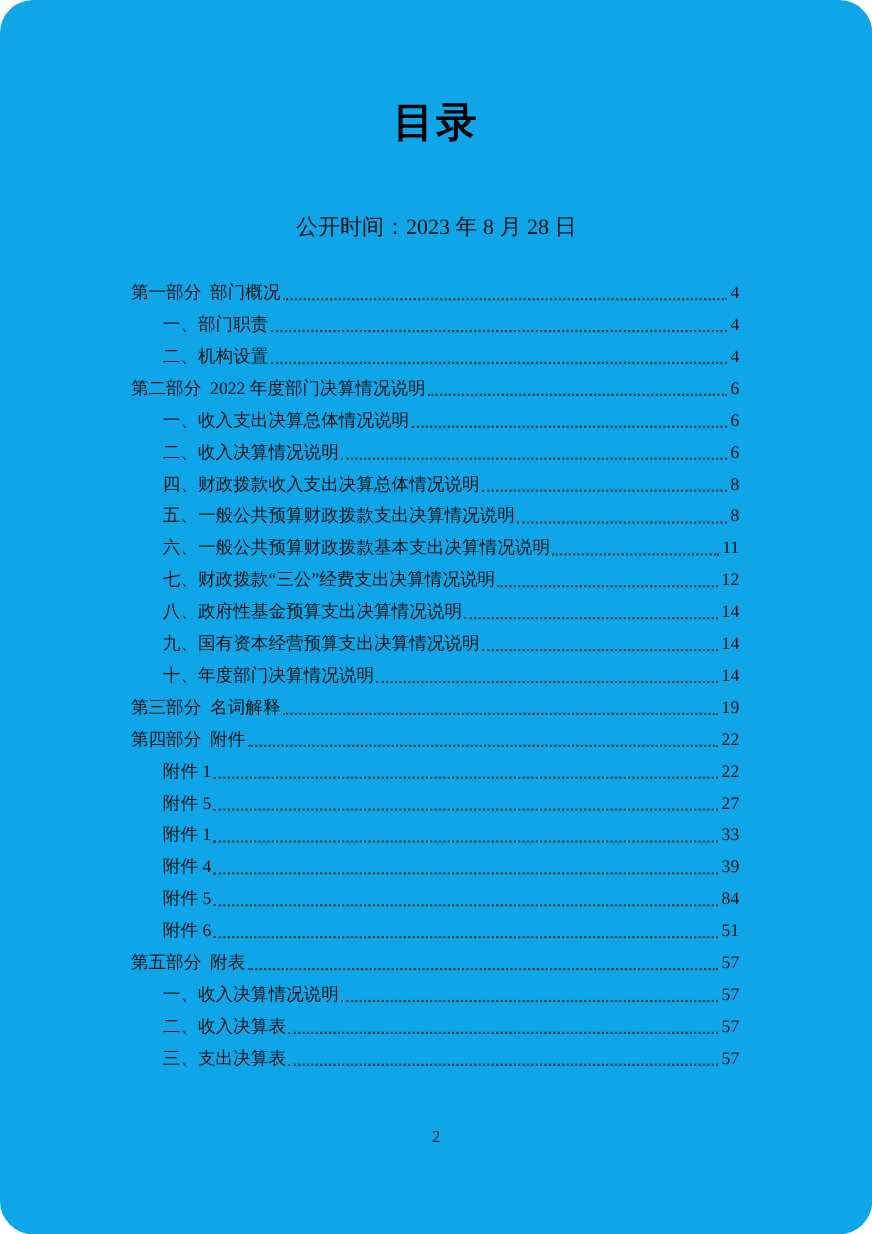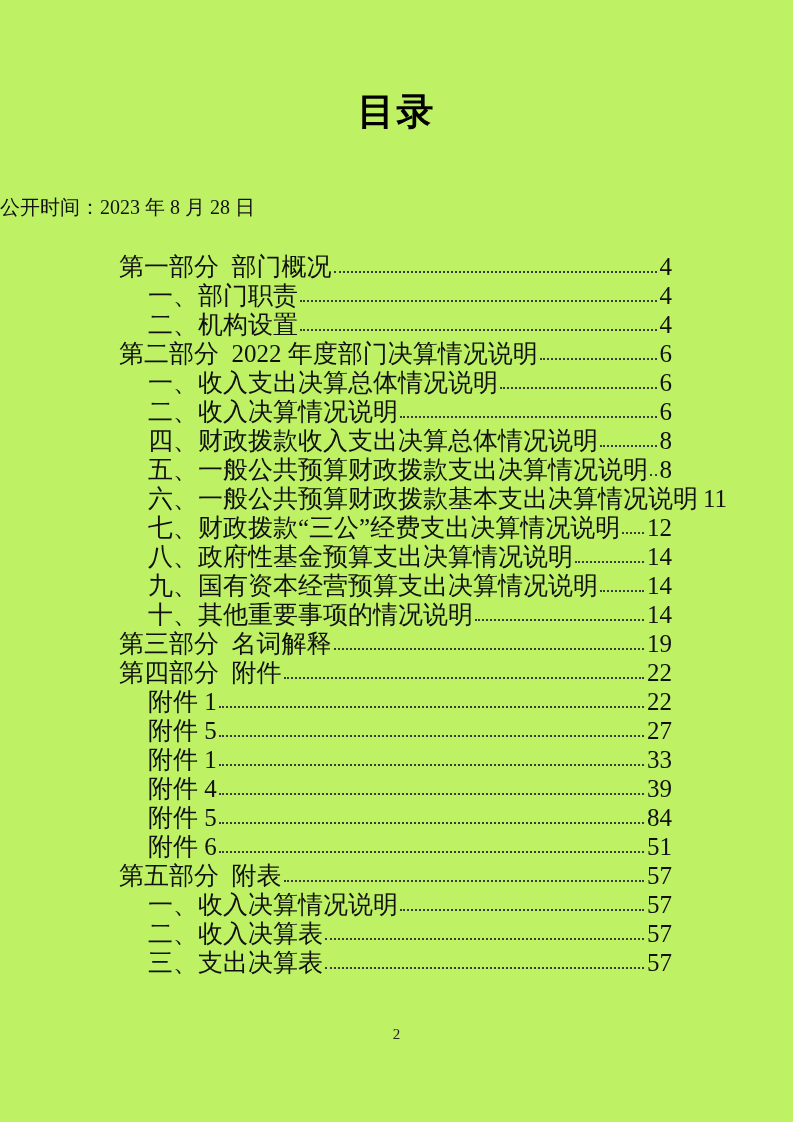--- a/index.html
+++ b/index.html
@@ -8,58 +8,59 @@
     height: 1122px;
     background: #ffffff;
     position: relative;
     overflow: hidden;
     font-family: "Liberation Serif", "DejaVu Serif", serif;
     color: #111111;
   }
   .page {
     position: absolute;
     inset: 0;
-    background: #bef264;
+    background: #0ea5e9;
+    border-radius: 30px;
   }
   .doc-title {
     position: absolute;
     top: 92px;
     left: 0;
     width: 100%;
     margin: 0;
     text-align: center;
     font-family: "DejaVu Sans", "Liberation Sans", sans-serif;
     font-weight: 700;
     font-size: 37px;
     line-height: 40px;
     letter-spacing: 2px;
     color: #000000;
   }
   .pub-line {
     position: absolute;
     top: 194px;
     left: 0;
     width: 100%;
-    text-align: left;
+    text-align: center;
     font-size: 20px;
     line-height: 26px;
     white-space: pre;
     color: #111111;
   }
   .toc {
     position: absolute;
     top: 252px;
     left: 119px;
     width: 553px;
   }
   .toc-row {
     display: flex;
     height: 29px;
     line-height: 29px;
-    font-size: 25px;
+    font-size: 16px;
   }
   .toc-row.indent { padding-left: 29px; }
   .toc-label { white-space: pre; flex: 0 0 auto; }
   .leader {
     flex: 1 1 auto;
     position: relative;
     margin: 0 3px 0 2px;
     overflow: hidden;
   }
   .leader::before {
@@ -146,21 +147,21 @@
         <span class="toc-label">八、政府性基金预算支出决算情况说明</span>
         <span class="leader"></span>
         <span class="toc-page">14</span>
       </div>
       <div class="toc-row indent">
         <span class="toc-label">九、国有资本经营预算支出决算情况说明</span>
         <span class="leader"></span>
         <span class="toc-page">14</span>
       </div>
       <div class="toc-row indent">
-        <span class="toc-label">十、其他重要事项的情况说明</span>
+        <span class="toc-label">十、年度部门决算情况说明</span>
         <span class="leader"></span>
         <span class="toc-page">14</span>
       </div>
       <div class="toc-row">
         <span class="toc-label">第三部分  名词解释</span>
         <span class="leader"></span>
         <span class="toc-page">19</span>
       </div>
       <div class="toc-row">
         <span class="toc-label">第四部分  附件</span>

